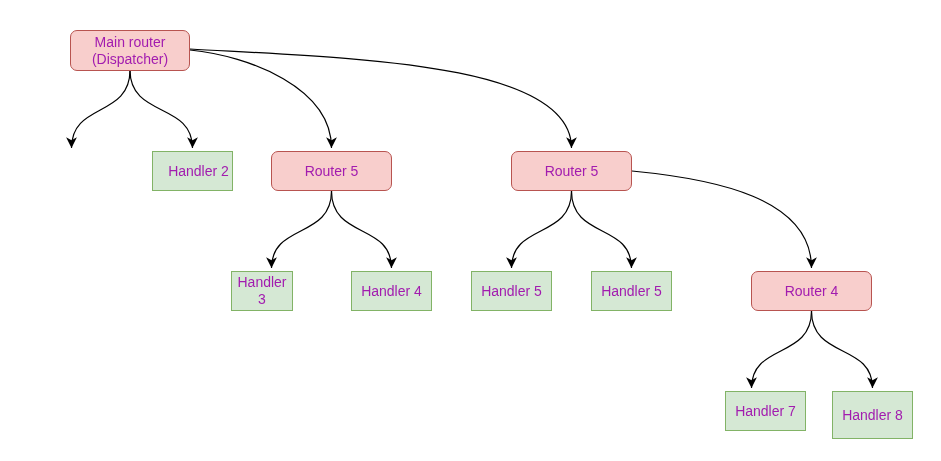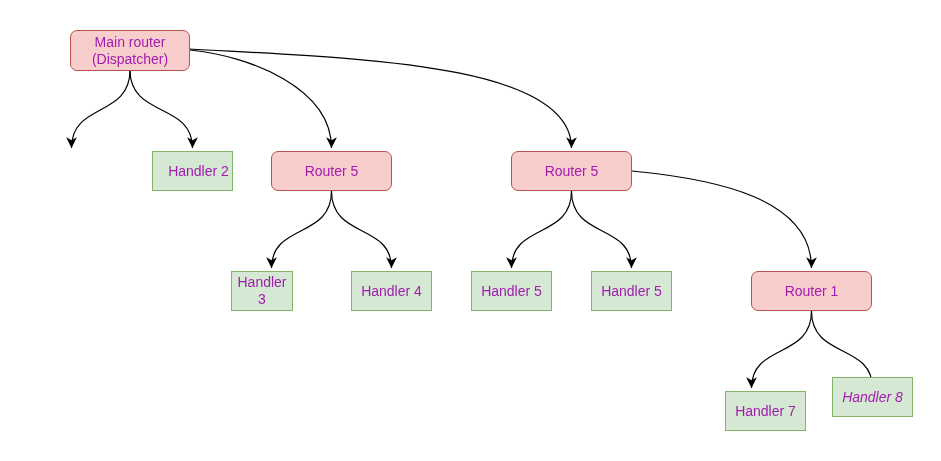--- a/index.html
+++ b/index.html
@@ -84,19 +84,19 @@
   <div class="node router" style="left:511px; top:151px; width:121px; height:40px;">Router 5</div>
 
   <div class="node handler" style="left:231px; top:271px; width:62px; height:40px;">Handler 3</div>
 
   <div class="node handler" style="left:351px; top:271px; width:81px; height:40px;">Handler 4</div>
 
   <div class="node handler" style="left:471px; top:271px; width:81px; height:40px;">Handler 5</div>
 
   <div class="node handler" style="left:591px; top:271px; width:81px; height:40px;">Handler 5</div>
 
-  <div class="node router" style="left:751px; top:271px; width:121px; height:40px;">Router 1</div>
+  <div class="node router" style="left:751px; top:271px; width:121px; height:40px;">Router 4</div>
 
   <div class="node handler" style="left:711px; top:391px; width:81px; height:40px;margin-left:14px;">Handler 7</div>
 
-  <div class="node handler" style="left:832px; top:377px; width:81px; height:40px;font-style:italic;">Handler 8</div>
+  <div class="node handler" style="left:832px; top:391px; width:81px; height:48px;">Handler 8</div>
 
 </div>
 
 </body></html>

